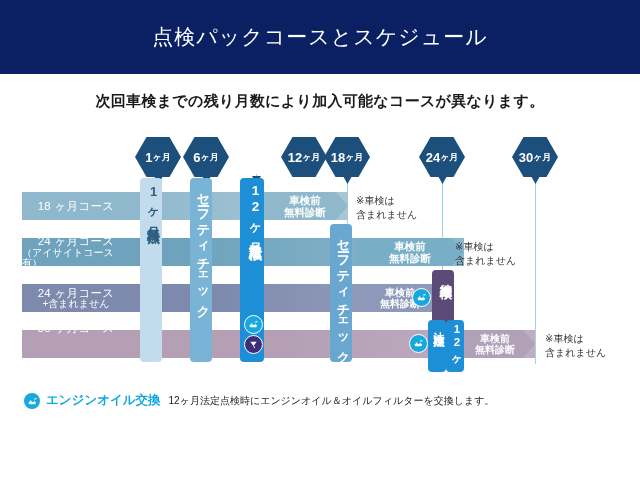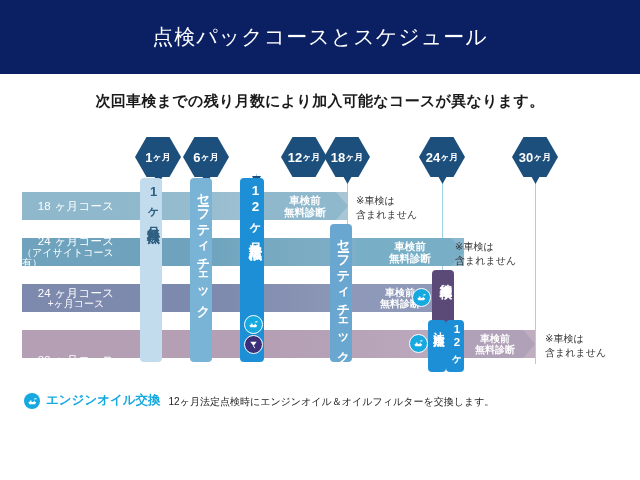--- a/index.html
+++ b/index.html
@@ -78,21 +78,21 @@
     position:absolute;font-size:10px;color:#333;line-height:1.35;
     white-space:pre-line;
   }
   
   .ricon{
     position:absolute;border-radius:50%;
     display:flex;align-items:center;justify-content:center;
   }
   
   #legend{position:absolute;left:0;top:392px;width:640px;}
-  .legrow{position:relative;display:flex;align-items:flex-end;margin-bottom:7px;}
+  .legrow{position:relative;display:flex;align-items:center;margin-bottom:7px;}
   .legicon{
     width:16px;height:16px;border-radius:50%;flex:0 0 16px;margin-left:24px;margin-top:1px;
     display:flex;align-items:center;justify-content:center;
   }
   .legname{font-size:12.5px;font-weight:bold;margin-left:6px;white-space:nowrap;}
   .legdesc{font-size:10px;color:#222;margin-left:8px;line-height:1.5;max-width:400px;}
 </style>
 </head>
 <body>
 
@@ -170,31 +170,31 @@
       <span>車検前</span>
       <span>無料診断</span>
     </div>
   </div>
   <div class="note" style="left:455px;top:110px;">※車検は
 含まれません</div>
 
   <div class="band" style="left:22px;top:154px;width:420px;background:linear-gradient(to right,#7d89ad 0%,#7d89ad 45%,#99a2bd 100%);"></div>
   <div class="courselbl" style="top:154px;">
     <span class="cmain">24 ヶ月コース</span>
-    <span class="csub">+ヶ月コース</span>
+    <span class="csub">+含まれません</span>
   </div>
   <div class="arrowchip" style="left:358px;top:154px;width:84px;background:#8e98b8;clip-path:polygon(0 0,100% 0,100% 100%,0 100%);font-size:10px;color:#ffffff;">
     <div>
       <span>車検前</span>
       <span>無料診断</span>
     </div>
   </div>
 
   <div class="band" style="left:22px;top:200px;width:513px;background:linear-gradient(to right,#b49fb5 0%,#b49fb5 50%,#bfaec0 100%);"></div>
-  <div class="courselbl" style="top:216px;justify-content:center;">
+  <div class="courselbl" style="top:184px;justify-content:center;">
     <span class="cmain">30 ヶ月コース</span>
   </div>
   <div class="arrowchip" style="left:455px;top:200px;width:80px;background:#b0a0b8;clip-path:polygon(0 0,85% 0,100% 50%,85% 100%,0 100%);font-size:10px;">
     <div>
       <span>車検前</span>
       <span>無料診断</span>
     </div>
   </div>
   <div class="note" style="left:545px;top:202px;">※車検は
 含まれません</div>

